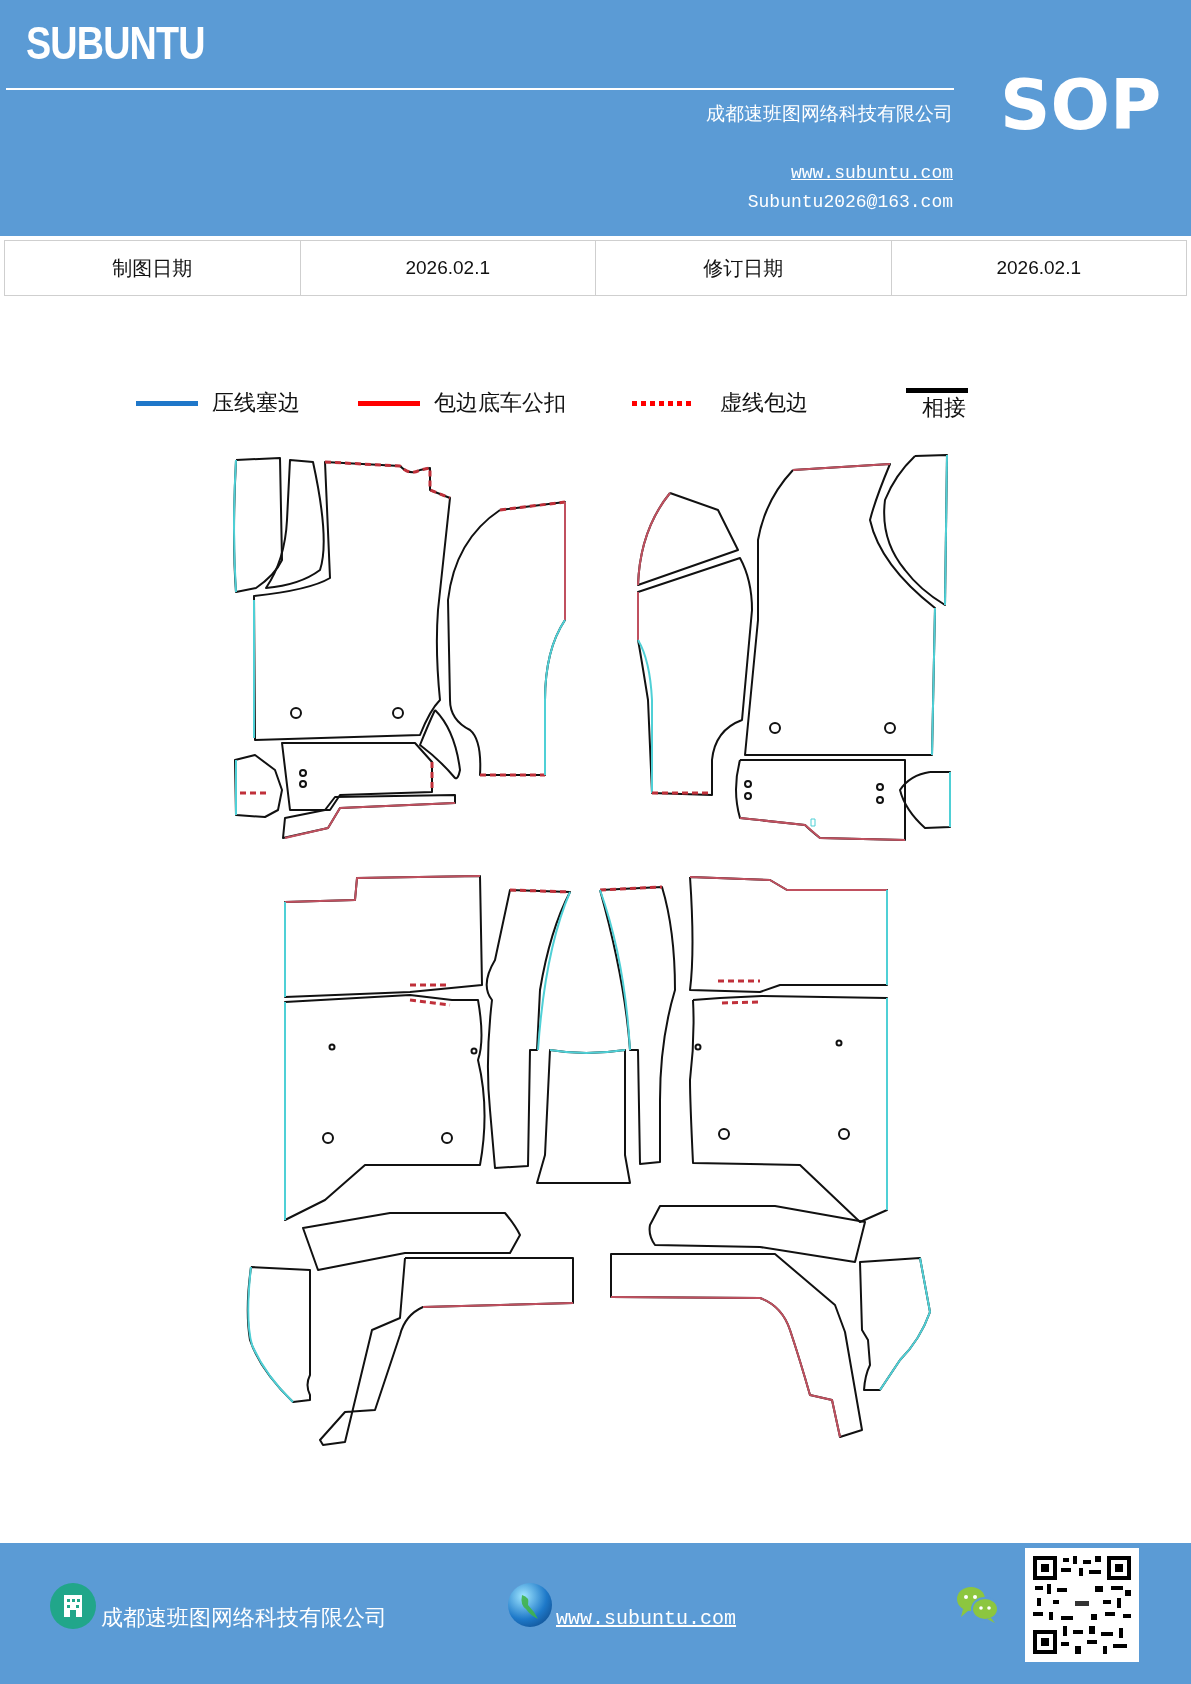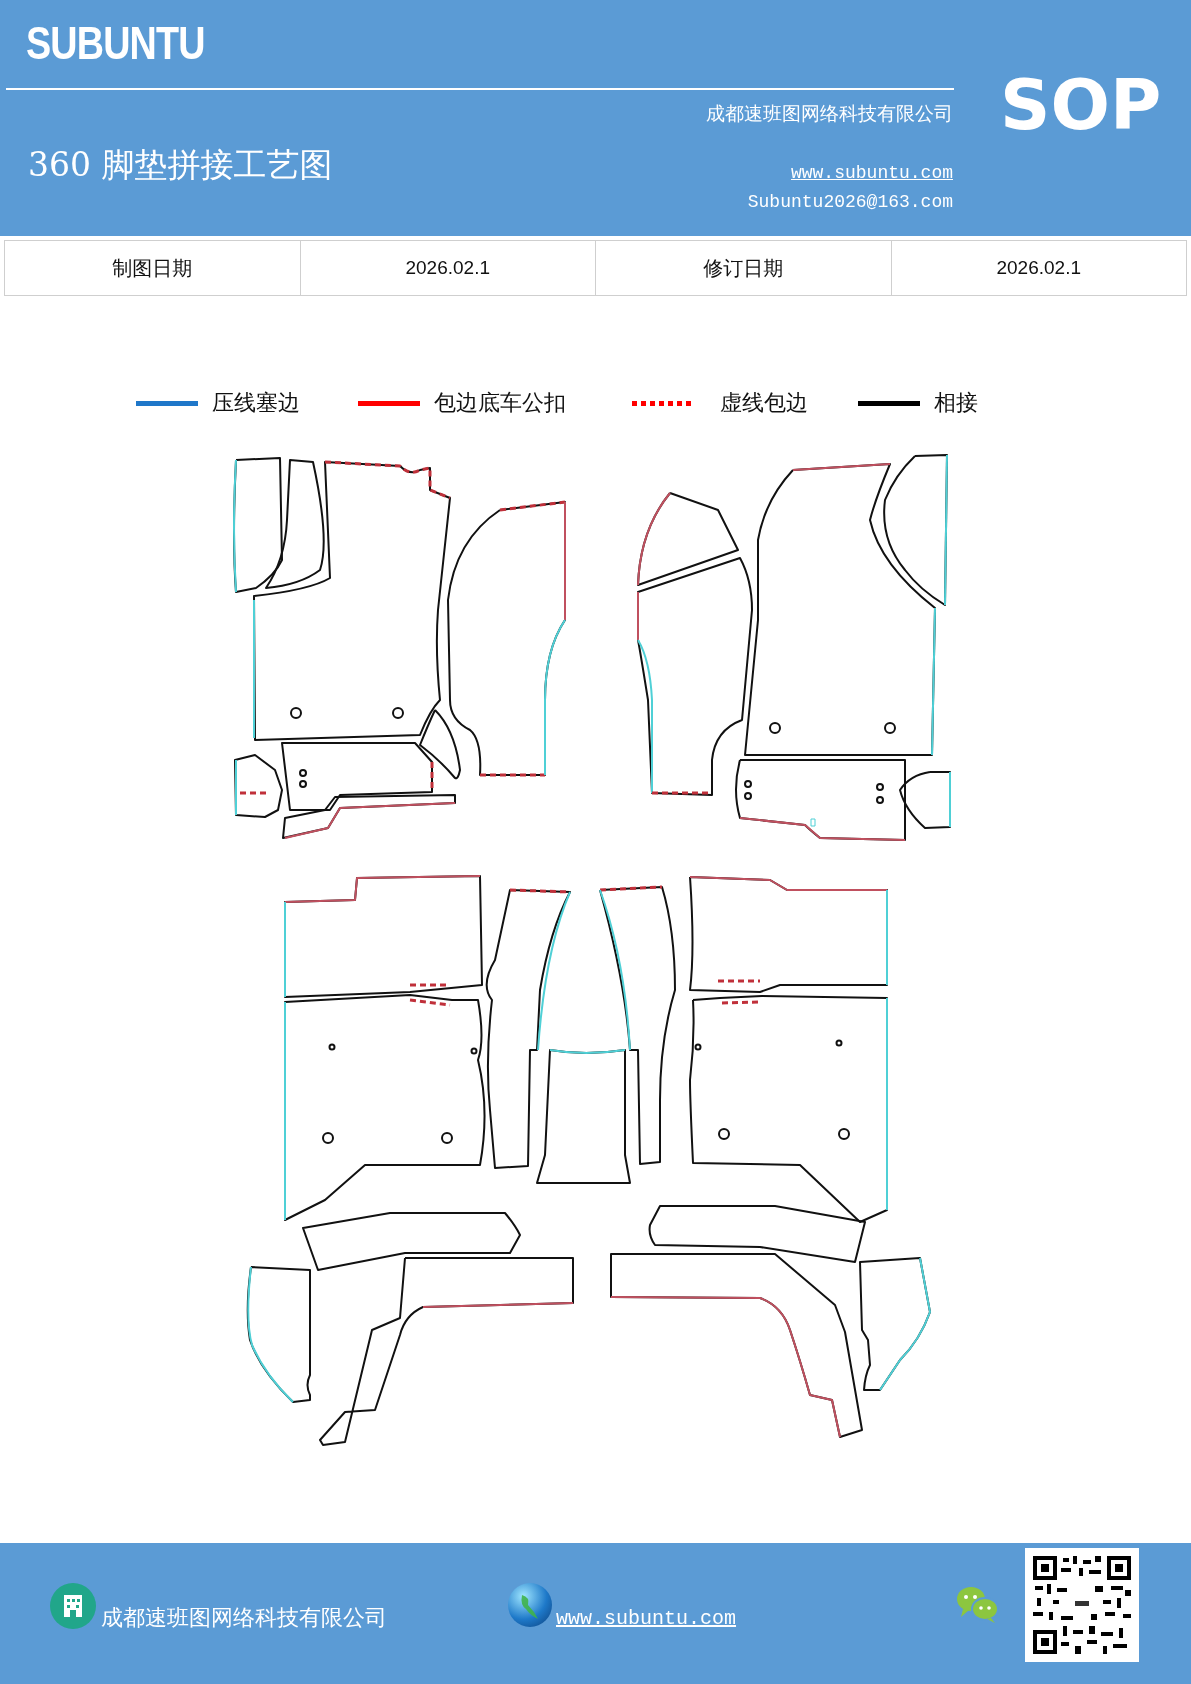--- a/index.html
+++ b/index.html
@@ -27,21 +27,20 @@
   .icon-globe { position:absolute; left:508px; top:1583px; width:44px; height:44px; border-radius:50%; background:radial-gradient(circle at 35% 30%, #9fe6ff, #1e79c9 55%, #0b3e7a); }
   .icon-wechat { position:absolute; left:955px; top:1585px; width:46px; height:40px; }
   .qr { position:absolute; left:1025px; top:1548px; width:114px; height:114px; background:#fff; padding:8px; }
 </style>
 </head>
 <body>
 
 <div class="header">
   <div class="brand">SUBUNTU</div>
   <div class="hline"></div>
-  <div class="doc-title">360 脚垫拼接工艺图</div>
   <div class="company">成都速班图网络科技有限公司</div>
   <div class="site">www.subuntu.com</div>
   <div class="email">Subuntu2026@163.com</div>
   <div class="sop">SOP</div>
 </div>
 
 <table class="info">
   <tbody>
   <tr>
     <td>制图日期</td>
@@ -58,21 +57,21 @@
     <span class="lg-text">压线塞边</span>
   </div>
   <div class="lg-item" style="left:358px;">
     <div class="lg-line" style="background:#ff0000;"></div>
     <span class="lg-text">包边底车公扣</span>
   </div>
   <div class="lg-item" style="left:632px;gap:12px;">
     <div class="lg-line" style="background:repeating-linear-gradient(90deg,#ff0000 0 5px,transparent 5px 9px);"></div>
     <span class="lg-text">虚线包边</span>
   </div>
-  <div class="lg-item" style="left:858px;">
+  <div class="lg-item" style="left:906px;flex-direction:column;">
     <div class="lg-line" style="background:#000;"></div>
     <span class="lg-text">相接</span>
   </div>
 </div>
 
 <svg class="diagram" width="1191" height="1020" viewBox="0 430 1191 1020" fill="none" stroke-width="2" stroke-linejoin="round">
 
   <g>
     <path d="M236 460 L280 458 L282 560 Q275 575 256 588 L236 592 Q232 540 236 460" stroke="#111"></path>
     <path d="M236 460 Q232 530 236 592" stroke="#4fd0d6"></path>

